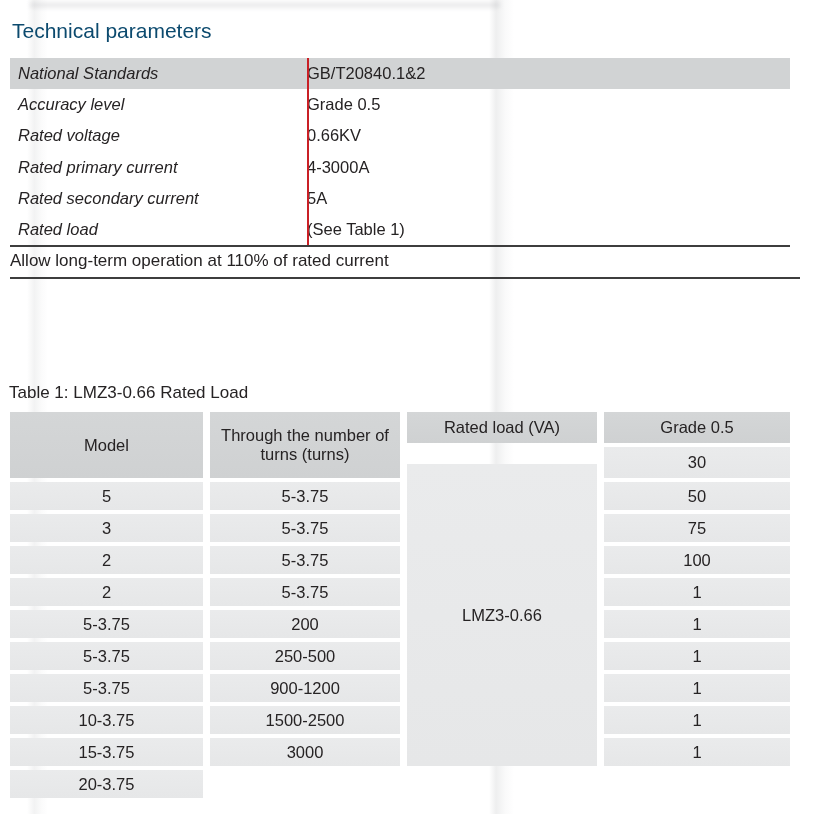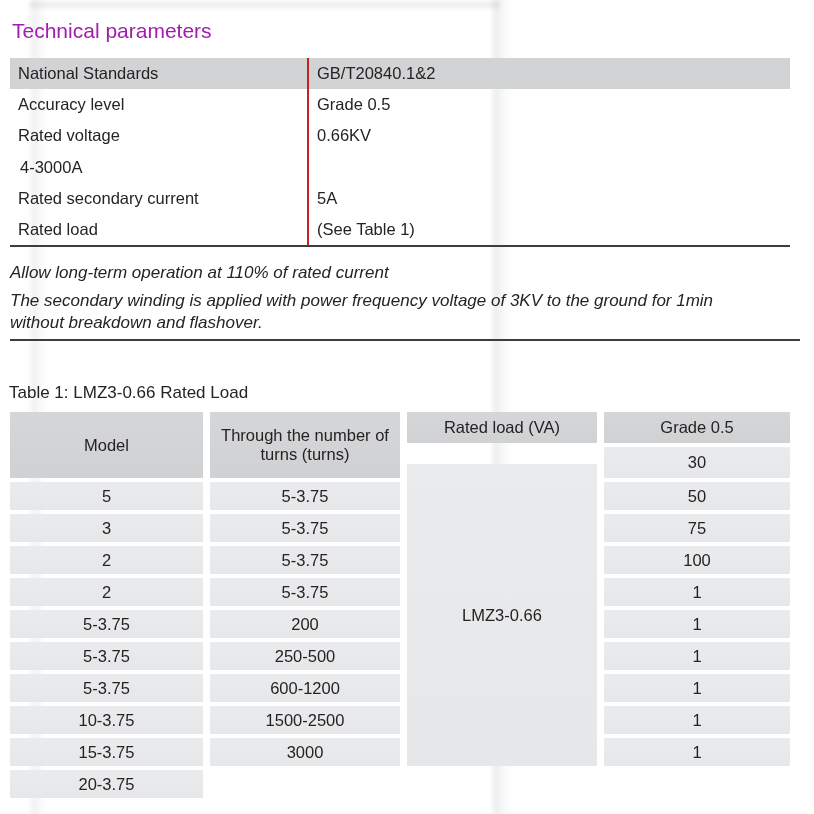--- a/index.html
+++ b/index.html
@@ -23,46 +23,45 @@
     background: linear-gradient(90deg, rgba(150,153,156,0) 0%, rgba(150,153,156,0.16) 28%, rgba(150,153,156,0.05) 65%, rgba(150,153,156,0) 100%);
   }
   .shade-band.left {
     left: 27px; width: 21px;
     background: linear-gradient(90deg, rgba(150,153,156,0) 0%, rgba(150,153,156,0.12) 35%, rgba(150,153,156,0.04) 70%, rgba(150,153,156,0) 100%);
   }
 
   .page-title {
     position: absolute; left: 12px; top: 18px;
     font-size: 21px; line-height: 26px; font-weight: 400;
-    color: #a21caf;
+    color: #0c4a6e;
   }
 
   
   .params {
     position: absolute; left: 10px; top: 58px;
     width: 780px; height: 187px;
     border-bottom: 2px solid #3d3d3d;
     display: flex; flex-direction: column;
     font-size: 16.5px;
   }
   .prow { flex: 1; display: flex; align-items: center; }
   .prow.head { background: #d1d3d4; }
-  .plabel { width: 297px; box-sizing: border-box; padding-left: 8px; }
-  .pvalue { flex: 1; padding-left: 10px; }
+  .plabel { width: 297px; box-sizing: border-box; padding-left: 8px; font-style: italic; }
+  .pvalue { flex: 1; padding-left: 0; }
   .red-divider {
     position: absolute; left: 297px; top: 0; width: 2px; height: 100%;
     background: #c92026;
   }
 
   
   .notes {
     position: absolute; left: 10px; top: 247px; width: 790px;
     border-bottom: 2px solid #3d3d3d;
-    padding: 15px 0 5px;
-    font-style: italic;
+    padding: 3px 0 5px;
   }
   .notes p { margin: 0 0 6px; font-size: 17px; line-height: 22px; }
   .notes p:last-child { margin-bottom: 0; width: 740px; }
 
   
   .t1-caption {
     position: absolute; left: 9px; top: 383px;
     font-size: 17px; line-height: 20px;
   }
   .t1 {
@@ -100,35 +99,35 @@
   </div>
   <div class="prow">
     <div class="plabel">Accuracy level</div>
     <div class="pvalue">Grade 0.5</div>
   </div>
   <div class="prow">
     <div class="plabel">Rated voltage</div>
     <div class="pvalue">0.66KV</div>
   </div>
   <div class="prow">
+    <div class="plabel">Rated primary current</div>
     <div class="pvalue">4-3000A</div>
   </div>
   <div class="prow">
     <div class="plabel">Rated secondary current</div>
     <div class="pvalue">5A</div>
   </div>
   <div class="prow">
     <div class="plabel">Rated load</div>
     <div class="pvalue">(See Table 1)</div>
   </div>
 </div>
 
 <div class="notes">
   <p>Allow long-term operation at 110% of rated current</p>
-  <p>The secondary winding is applied with power frequency voltage of 3KV to the ground for 1min without breakdown and flashover.</p>
 </div>
 
 <div class="t1-caption">Table 1: LMZ3-0.66 Rated Load</div>
 
 <div class="t1">
   <div class="cell hc rowspan2">Model</div>
   <div class="cell hc rowspan2 wrap">Through the number of turns (turns)</div>
   <div class="cell hc">Rated load (VA)</div>
   <div class="cell hc">Grade 0.5</div>
 
@@ -154,21 +153,21 @@
   <div class="cell bc">5-3.75</div>
 
   <div class="cell bc">200</div>
   <div class="cell bc">1</div>
   <div class="cell bc">5-3.75</div>
 
   <div class="cell bc">250-500</div>
   <div class="cell bc">1</div>
   <div class="cell bc">5-3.75</div>
 
-  <div class="cell bc">600-1200</div>
+  <div class="cell bc">900-1200</div>
   <div class="cell bc">1</div>
   <div class="cell bc">10-3.75</div>
 
   <div class="cell bc">1500-2500</div>
   <div class="cell bc">1</div>
   <div class="cell bc">15-3.75</div>
 
   <div class="cell bc">3000</div>
   <div class="cell bc">1</div>
   <div class="cell bc">20-3.75</div>

